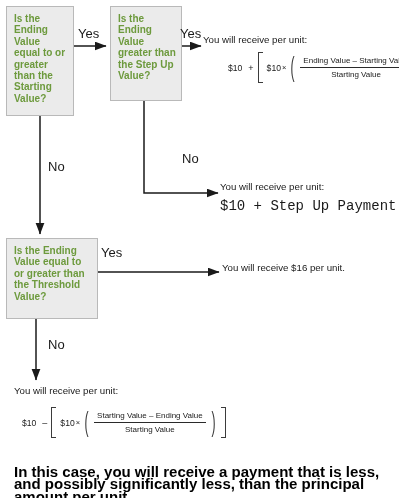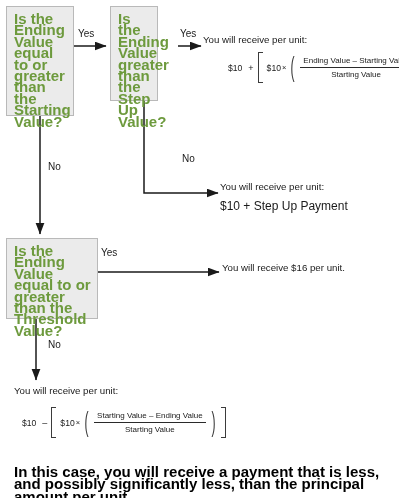--- a/index.html
+++ b/index.html
@@ -22,46 +22,46 @@
     height: 498px;
   }
   
   .dbox {
     position: absolute;
     background: #ebebeb;
     border: 1px solid #b9b9b9;
     box-sizing: border-box;
     color: #6d9a3d;
     font-weight: bold;
-    font-size: 15px;
+    font-size: 10px;
     line-height: 11.4px;
     padding: 6px 5px 4px 7px;
   }
   #box-starting { left: 6px;  top: 6px;   width: 68px;  height: 110px; }
-  #box-stepup   { left: 110px;top: 6px;   width: 48px;  height: 95px;  }
+  #box-stepup   { left: 110px;top: 6px;   width: 72px;  height: 95px;  }
   #box-threshold{ left: 6px;  top: 238px; width: 92px;  height: 81px;  }
 
   
   .txt {
     position: absolute;
-    font-size: 10px;
+    font-size: 13px;
     line-height: 13px;
     color: #1a1a1a;
     white-space: nowrap;
   }
   #t-yes1 { left: 78px;  top: 27px; }
   #t-yes2 { left: 180px; top: 27px; }
   #t-no1  { left: 48px;  top: 160px; }
   #t-no2  { left: 182px; top: 152px; }
   #t-yes3 { left: 101px; top: 246px; }
   #t-no3  { left: 48px;  top: 338px; }
 
   #t-receive1 { left: 203px; top: 33px;  font-size: 9.7px; }
   #t-receive2 { left: 220px; top: 180px; font-size: 9.7px; }
-  #t-stepup   { left: 220px; top: 200px; font-size: 12px; }
+  #t-stepup   { left: 220px; top: 200px; font-size: 14px; font-family: Liberation Mono, monospace; }
   #t-receive3 { left: 222px; top: 261px; font-size: 9.7px; }
   #t-receive4 { left: 14px;  top: 384px; font-size: 9.7px; }
 
   .footnote {
     position: absolute;
     left: 14px;
     top: 466px;
     width: 372px;
     font-size: 15px;
     line-height: 12.4px;

